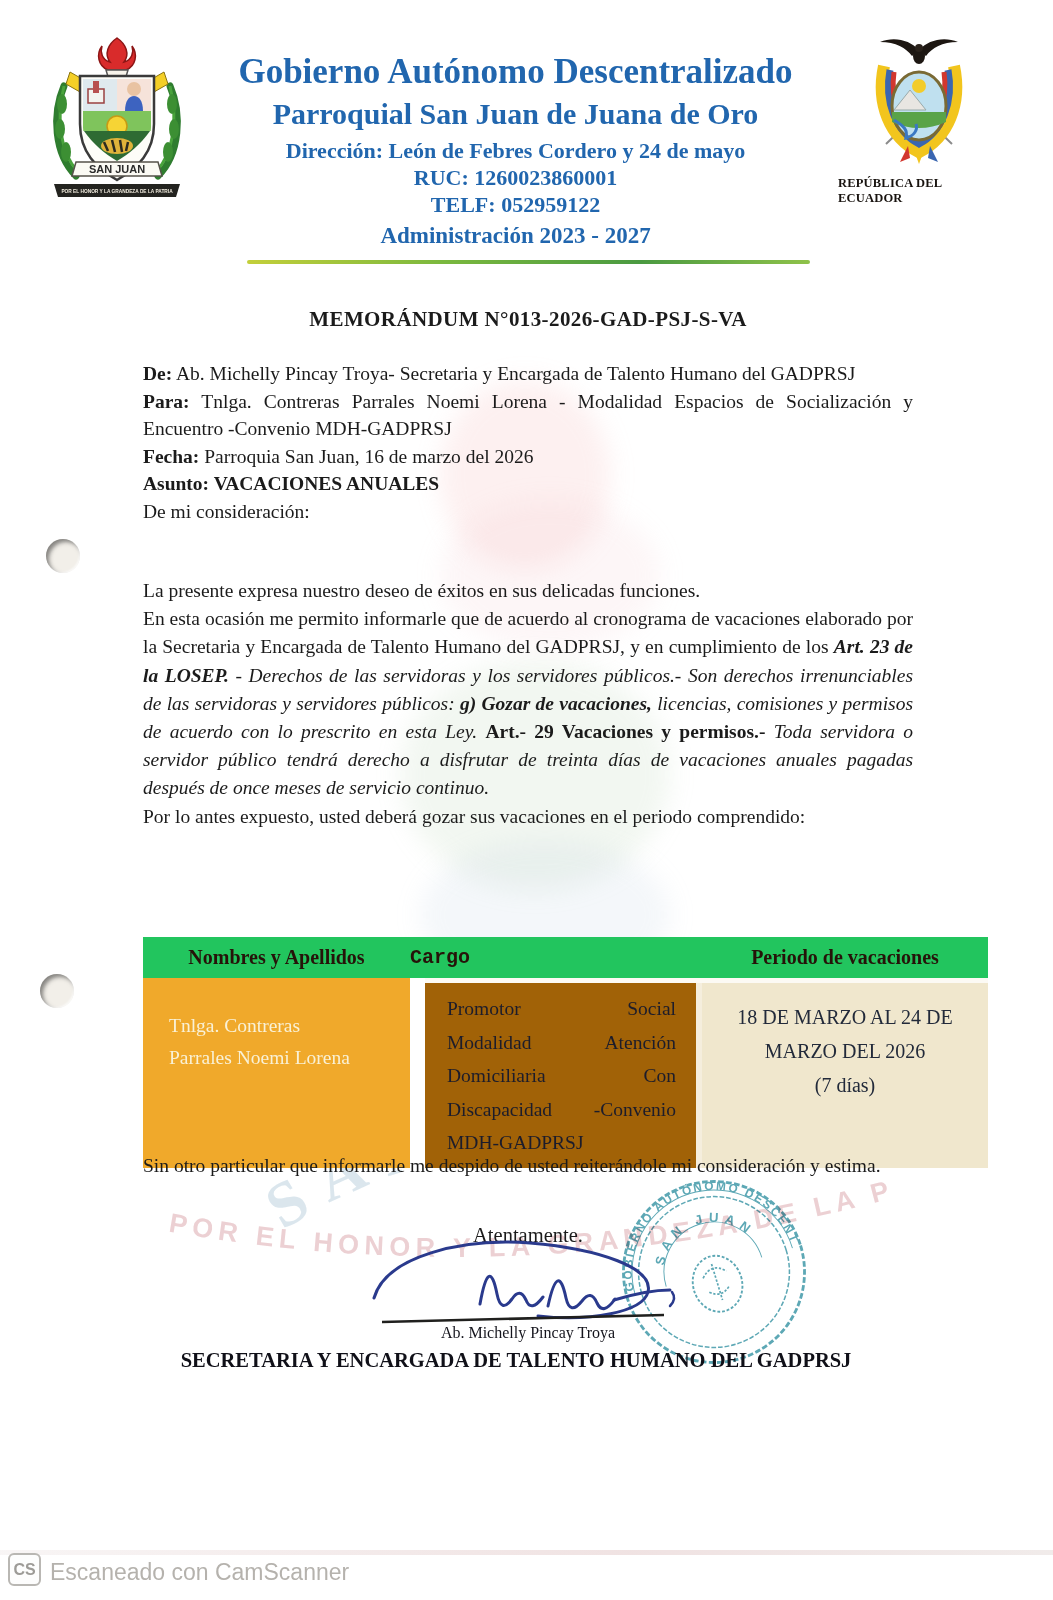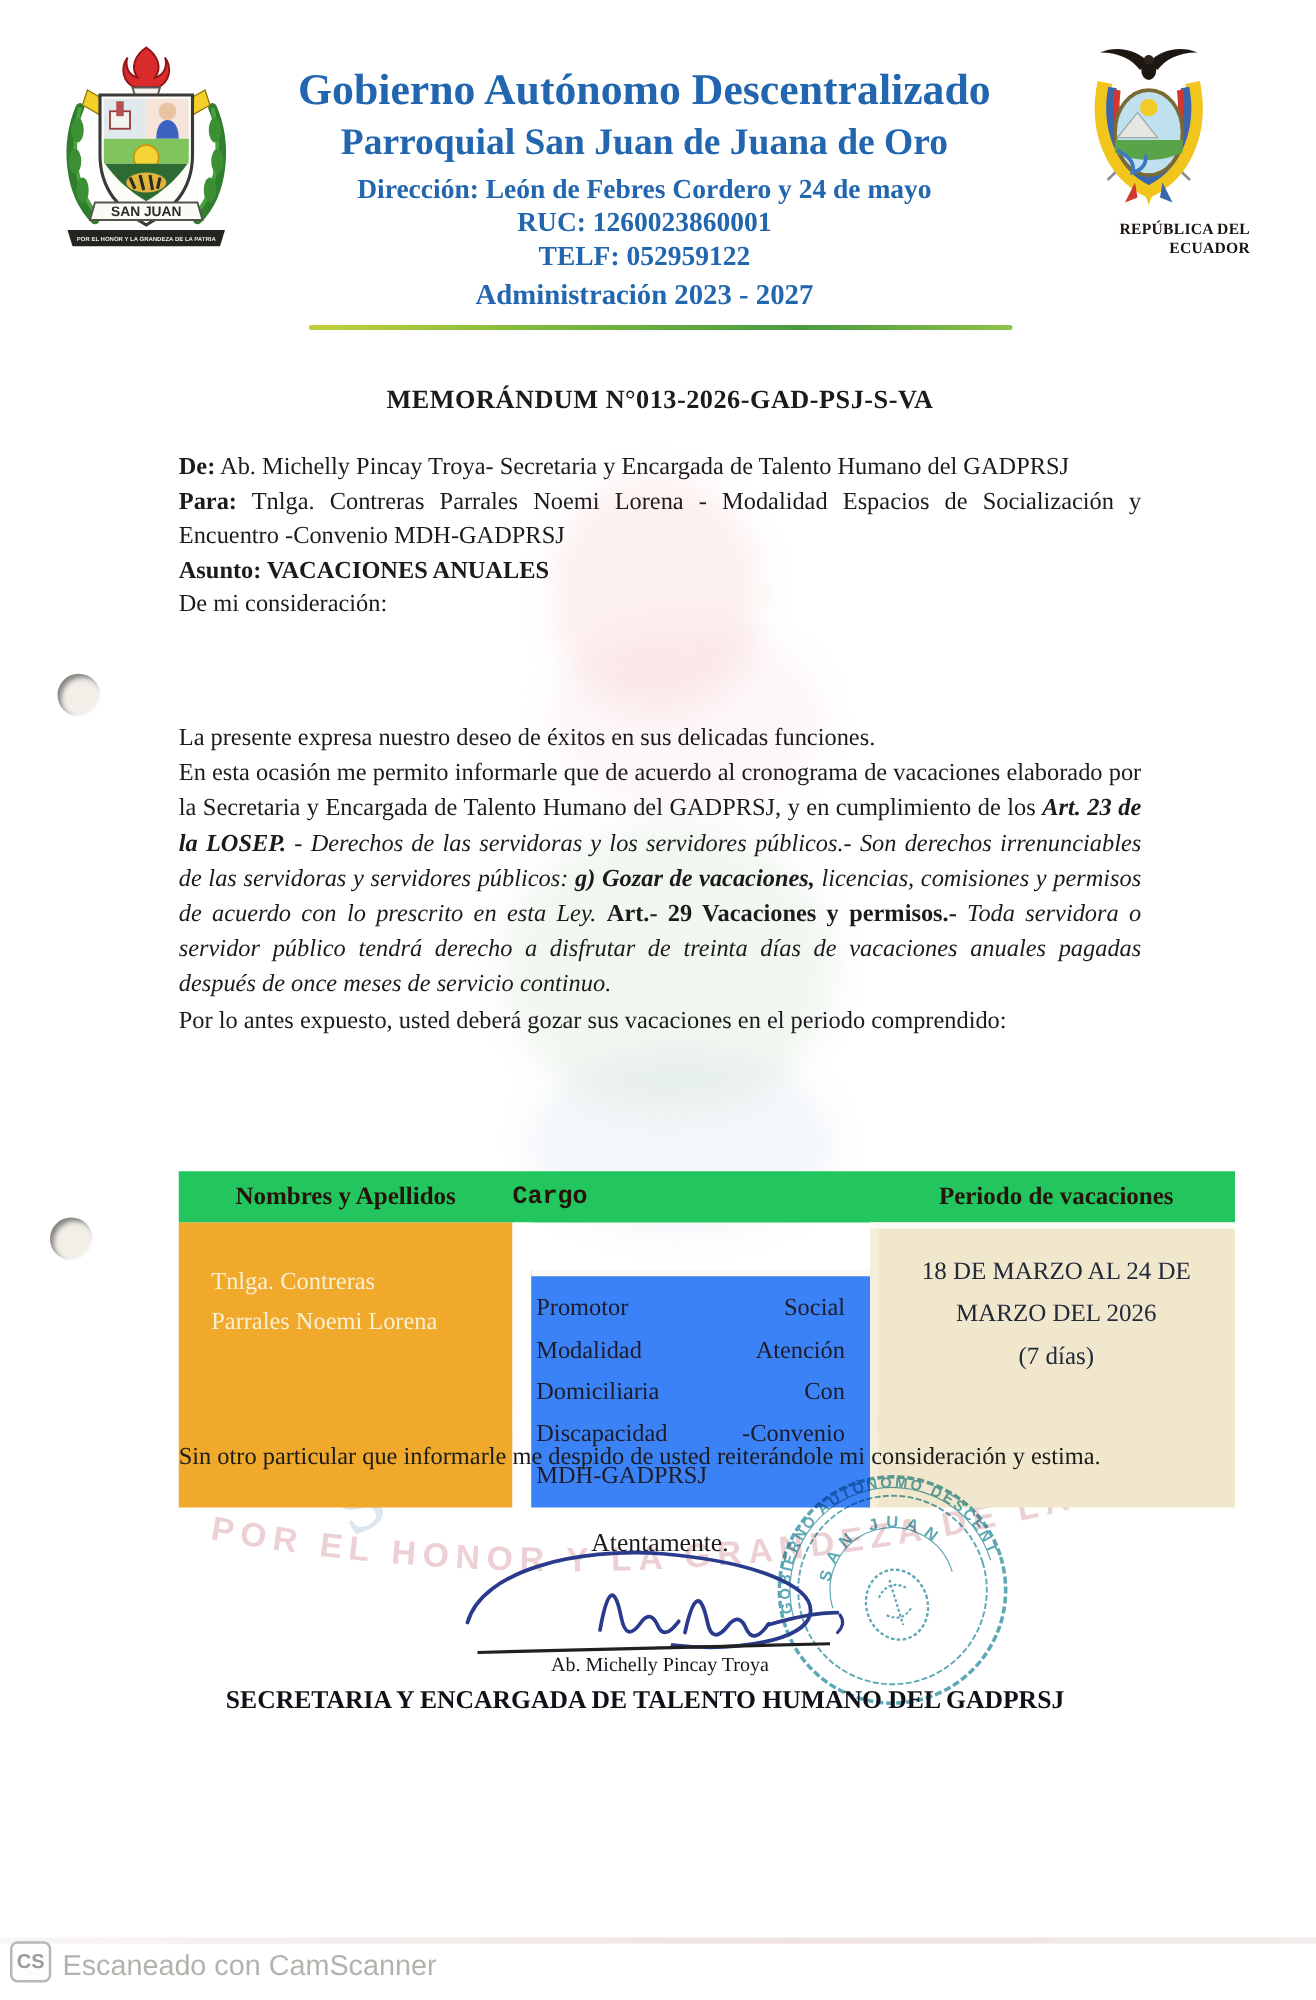--- a/index.html
+++ b/index.html
@@ -1,21 +1,21 @@
 <!DOCTYPE html>
 <html><head>
 <meta charset="utf-8">
 <style>
   html,body{margin:0;padding:0;background:#e9e9e9;}
   .page{position:relative;width:1053px;height:1600px;background:#ffffff;margin:0 auto;
         font-family:"Liberation Serif",serif;color:#1b1b1b;overflow:hidden;}
   
   .logo-left{position:absolute;left:46px;top:34px;width:142px;height:178px;}
   .logo-right{position:absolute;left:850px;top:34px;width:138px;height:140px;}
-  .right-caption{position:absolute;left:838px;top:176px;width:162px;text-align:right;
+  .right-caption{position:absolute;left:838px;top:176px;width:162px;text-align:left;
                  font-size:12.5px;font-weight:bold;letter-spacing:.2px;color:#18130f;}
   .head-center{position:absolute;left:183px;top:52px;width:665px;text-align:center;color:#2166ae;}
   .h-line1{font-size:35px;font-weight:bold;line-height:40px;}
   .h-line2{font-size:30px;font-weight:bold;line-height:36px;margin-top:4px;}
   .h-line3{font-size:22px;font-weight:bold;line-height:27px;margin-top:5px;}
   .h-line4,.h-line5{font-size:22px;font-weight:bold;line-height:27px;}
   .h-line6{font-size:23px;font-weight:bold;line-height:27px;margin-top:4px;}
   .green-rule{position:absolute;left:247px;top:260px;width:563px;height:4px;
               background:linear-gradient(90deg,#c3cf3a,#7ab83e 35%,#4a9a41 70%,#8fc24a);border-radius:2px;}
   
@@ -29,22 +29,22 @@
   
   .vac-table{position:absolute;left:143px;top:937px;width:845px;box-sizing:border-box;}
   .vac-table *{box-sizing:border-box;}
   .t-head{display:flex;height:41px;background:#22c55e;align-items:center;
           font-size:20px;font-weight:bold;color:#261309;}
   .th1{width:267px;text-align:center;} .th2{width:292px;font-family:Liberation Mono, monospace;} .th3{flex:1;text-align:center;}
   .t-body{display:flex;min-height:168px;}
   .td-name{width:267px;background:#f0a92b;color:#f9f1d6;font-size:19.5px;line-height:32px;
            padding:32px 10px 12px 26px;}
   .td-gap{width:15px;background:#ffffff;}
-  .td-cargo{width:271px;background:#3b82f6;border-top:5px solid #fcfaf4;
-            padding:9px 20px 8px 4px;font-size:19.5px;line-height:33.5px;color:#1c1c2b;margin-top:38px;}
+  .td-cargo{width:271px;background:#a16207;border-top:5px solid #fcfaf4;
+            padding:9px 20px 8px 22px;font-size:19.5px;line-height:33.5px;color:#1c1c2b;}
   .jline{display:flex;justify-content:space-between;}
   .td-sep{width:6px;background:#f5eedd;border-top:5px solid #fcfaf4;}
   .td-periodo{flex:1;background:#f0e7cd;border-top:5px solid #fcfaf4;text-align:center;
               padding:17px 8px 0 8px;font-size:20px;line-height:34px;color:#222a3a;}
   
   .farewell{position:absolute;left:143px;top:1151px;width:770px;font-size:19.5px;line-height:29px;text-align:justify;margin:0;}
   .valediction{position:absolute;left:143px;top:1224px;width:770px;text-align:center;font-size:20.5px;}
   .signer-name{position:absolute;left:143px;top:1324px;width:770px;text-align:center;font-size:16px;color:#15151d;}
   .signer-title{position:absolute;left:96px;top:1349px;width:840px;text-align:center;font-size:20.5px;font-weight:bold;color:#101018;}
   .signature{position:absolute;left:352px;top:1234px;width:330px;height:100px;}
@@ -168,20 +168,21 @@
     <path d="M 80,112 l 8,16 l -10,-4 z" fill="#3a66b0"></path>
     <path d="M 64,116 h 10 l -5,14 z" fill="#f2c51d"></path>
   </svg>
   <div class="right-caption">REPÚBLICA DEL ECUADOR</div>
 
   <div class="memo-title">MEMORÁNDUM N°013-2026-GAD-PSJ-S-VA</div>
 
   <div class="meta">
     <p><span class="b">De:</span><span> Ab. Michelly Pincay Troya- Secretaria y Encargada de Talento Humano del GADPRSJ</span></p>
     <p><span class="b">Para:</span><span> Tnlga. Contreras Parrales Noemi Lorena - Modalidad Espacios de Socialización y Encuentro -Convenio MDH-GADPRSJ</span></p>
+    <p><span class="b">Fecha:</span><span> Parroquia San Juan, 16 de marzo del 2026</span></p>
     <p><span class="b">Asunto:</span><span class="b"> VACACIONES ANUALES</span></p>
     <p>De mi consideración:</p>
   </div>
 
   <div class="body-text">
     <p>La presente expresa nuestro deseo de éxitos en sus delicadas funciones.</p>
     <p><span>En esta ocasión me permito informarle que de acuerdo al cronograma de vacaciones elaborado por la Secretaria y Encargada de Talento Humano del GADPRSJ, y  en cumplimiento de los </span><span class="bi">Art. 23 de la LOSEP. </span><span class="it">- Derechos de las servidoras y los servidores públicos.- Son derechos irrenunciables de las servidoras y servidores públicos: </span><span class="bi">g) Gozar de vacaciones, </span><span class="it">licencias, comisiones y permisos de acuerdo con lo prescrito en esta Ley. </span><span class="b">Art.- 29 Vacaciones y permisos.- </span><span class="it">Toda servidora o servidor público tendrá derecho a disfrutar de treinta días de vacaciones anuales pagadas después de once meses de servicio continuo.</span></p>
     <p>Por lo antes expuesto, usted deberá gozar sus vacaciones en el periodo comprendido:</p>
   </div>
 

